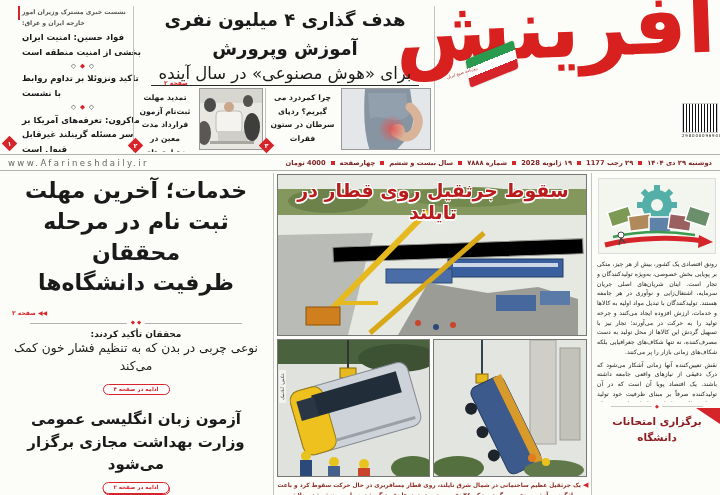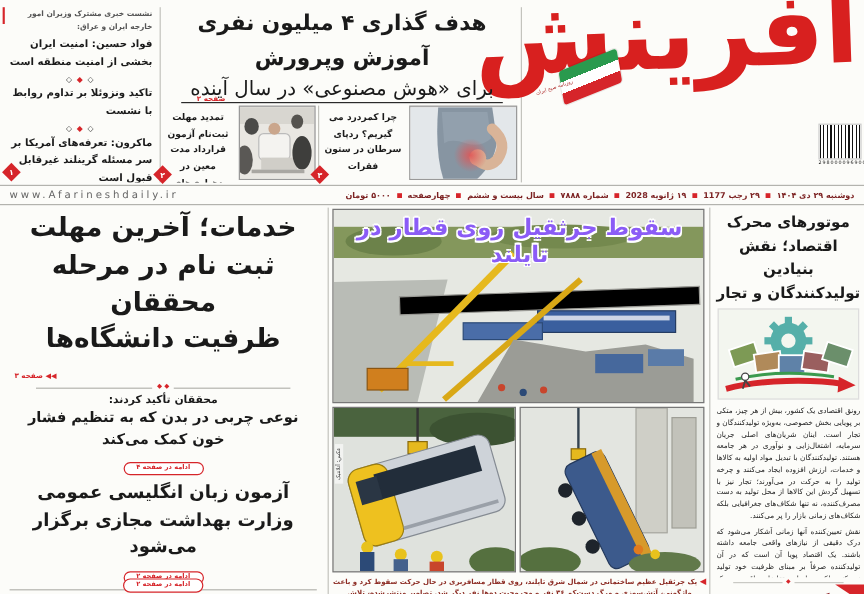--- a/index.html
+++ b/index.html
@@ -4,21 +4,21 @@
 <style>
   *{margin:0;padding:0;box-sizing:border-box}
   html,body{background:#e9e9e6}
   #canvas{position:relative;width:720px;height:495px;margin:0 auto;background:#fcfcf9;
     direction:rtl;font-family:"DejaVu Sans",sans-serif;color:#1a1a1a;overflow:hidden}
   .vline{position:absolute;width:1px;background:#c3c3bd}
   .pg-marker{position:absolute;width:11px;height:11px;background:#d6252a;transform:rotate(45deg);
     display:flex;align-items:center;justify-content:center;z-index:5}
   .pg-marker span{transform:rotate(-45deg);color:#fff;font-size:6.5px;font-weight:bold}
   
-  #briefs{position:absolute;left:2px;top:4px;width:129px;height:148px;text-align:right;overflow:hidden;padding:0 4px}
+  #briefs{position:absolute;left:18px;top:4px;width:129px;height:148px;text-align:left;overflow:hidden;padding:0 4px}
   #briefs .redtick{position:absolute;left:0;top:2px;width:2px;height:14px;background:#d6252a}
   .brief-kicker{font-size:6.2px;color:#555;font-weight:bold;line-height:1.7;margin-top:3px}
   .brief-item{font-size:8.5px;font-weight:bold;line-height:1.75;margin-top:2px}
   .diamond-sep{display:flex;justify-content:center;gap:4px;font-size:6.5px;color:#333;line-height:1;margin:3px 0 1px}
   .diamond-sep .mid{color:#d6252a}
   
   #lead{position:absolute;left:136px;top:6px;width:298px;height:80px;text-align:center;z-index:2}
   #lead .l1{font-size:18px;font-weight:bold;line-height:1.6}
   #lead .l2{font-size:16.5px;font-weight:normal;display:inline-block;border-bottom:1.5px solid #2a2a2a;padding:0 8px 2px}
   #lead .tag{position:absolute;left:28px;bottom:0;color:#d6252a;font-size:6px;font-weight:bold}
@@ -52,38 +52,38 @@
   
   #leftcol{position:absolute;left:0;top:174px;width:272px;height:321px;text-align:center;overflow:hidden;padding:0 8px}
   .lc-head{font-size:22px;font-weight:bold;line-height:1.4;margin-top:2px}
   .lc-tagrow{text-align:left;padding:0 4px;margin-top:1px}
   .lc-tag{color:#d6252a;font-size:6px;font-weight:bold}
   .lc-sep{position:relative;height:8px;margin:0 22px 2px}
   .lc-sep:before{content:"";position:absolute;left:0;right:0;top:4px;border-top:1px solid #b3b3ae}
   .lc-sep b{position:absolute;left:50%;transform:translateX(-50%);top:0;background:#fcfcf9;
     color:#d6252a;font-size:5.5px;padding:0 4px}
   .lc-kicker{font-size:9px;font-weight:bold;margin-top:2px}
-  .lc-h2{font-size:12.2px;font-weight:bold;line-height:1.45;margin-top:1px}
+  .lc-h2{font-size:12.2px;font-weight:normal;line-height:1.45;margin-top:1px}
   .pill{display:inline-block;border:1px solid #d6252a;color:#d6252a;font-size:5.5px;font-weight:bold;
     border-radius:6px;padding:1px 10px;margin-top:2px;line-height:1.4;background:#fff}
-  .lc-h3{font-size:15px;font-weight:bold;line-height:1.5;margin-top:3px}
+  .lc-h3{font-size:15px;font-weight:bold;line-height:1.5;margin-top:13px}
   .lc-subs{display:flex;direction:rtl;margin-top:4px;border-top:1px solid #b3b3ae;padding-top:4px;height:94px;overflow:hidden}
   .sub{flex:1;padding:0 5px;overflow:hidden}
   .sub:first-child{border-left:1px solid #c9c9c4}
   .sub-title{font-size:9.2px;font-weight:bold;line-height:1.55}
   #leftcol .bottom-pill{position:absolute;left:50%;transform:translateX(-50%);bottom:1px}
   
   #photoblock{position:absolute;left:277px;top:174px;width:312px;height:305px}
   .ph{position:absolute;border:1px solid #777;overflow:hidden;background:#dcdcd6}
   .ph svg{display:block}
   .ph-top{left:0;top:0;width:310px;height:162px}
   .ph-bl{left:0;top:165px;width:153px;height:138px}
   .ph-br{left:156px;top:165px;width:154px;height:138px}
   .ph-head{position:absolute;top:5px;left:0;right:0;text-align:center;font-size:19px;font-weight:bold;
-    color:#8b5cf6;z-index:3;letter-spacing:-.5px;
+    color:#b91c1c;z-index:3;letter-spacing:-.5px;
     text-shadow:-1.2px -1.2px 0 #fff,1.2px -1.2px 0 #fff,-1.2px 1.2px 0 #fff,1.2px 1.2px 0 #fff,0 1.5px 0 #fff,0 -1.5px 0 #fff}
   .ph-credit{position:absolute;left:2px;top:196px;writing-mode:vertical-rl;transform:rotate(180deg);
     font-size:4.5px;color:#333;background:rgba(255,255,255,.6);padding:3px 1px;z-index:3}
   #caption{position:absolute;left:277px;top:481px;width:312px;font-size:5.8px;color:#8b2a22;
     line-height:1.4;text-align:center;font-weight:bold}
   #caption .mark{color:#d6252a;font-size:7px}
   
   #rightcol{position:absolute;left:594px;top:174px;width:126px;height:321px;overflow:hidden;padding:0 3px}
   .rc-head{font-size:12.6px;font-weight:bold;line-height:1.55;text-align:center;margin-top:1px}
   .rc-graphic{width:118px;height:76px;border:1px solid #ddd;margin:4px auto 2px;overflow:hidden;background:#f2f5ee}
@@ -194,21 +194,21 @@
       <span>۲۹ رجب 1177</span>
         <span class="sq"></span>
       <span>۱۹ ژانویه 2028</span>
         <span class="sq"></span>
       <span>شماره ۷۸۸۸</span>
         <span class="sq"></span>
       <span>سال بیست و ششم</span>
         <span class="sq"></span>
       <span>چهارصفحه</span>
         <span class="sq"></span>
-      <span>۵۰۰۰ تومان</span>
+      <span>4000 تومان</span>
     </div>
     <div class="dl-url">www.Afarineshdaily.ir</div>
   </div>
 
   <div id="leftcol">
     <div class="lc-head">
       <div>خدمات؛ آخرین مهلت</div>
       <div>ثبت نام در مرحله محققان</div>
       <div>ظرفیت دانشگاه‌ها</div>
     </div>
@@ -310,21 +310,20 @@
     <div class="ph-credit">عکس: آتلانتیک</div>
   </div>
 
   <div id="caption">
     <span class="mark">◀</span>
     <span>یک جرثقیل عظیم ساختمانی در شمال شرق تایلند، روی قطار مسافربری در حال حرکت سقوط کرد و باعث واژگونی، آتش‌سوزی و مرگ دست‌کم ۳۶ نفر و</span>
     <span>مجروحیت ده‌ها نفر دیگر شد. تصاویر منتشرشده، تلاش امدادگران برای نجات و رسیدگی به مصدومان را در صحنه حادثه نشان می‌دهد.</span>
   </div>
 
   <div id="rightcol">
-    <div class="rc-head">موتورهای محرک اقتصاد؛ نقش بنیادین تولیدکنندگان و تجار</div>
 
     <div class="rc-graphic">
       <svg width="116" height="74" viewBox="0 0 116 74">
         <rect width="116" height="74" fill="#f3f6ef"></rect>
         <g fill="#3aa39d" opacity=".85">
           <circle cx="58" cy="26" r="15"></circle>
           <rect x="55" y="6" width="6" height="9" transform="rotate(0 58 26)"></rect>
           <rect x="55" y="6" width="6" height="9" transform="rotate(45 58 26)"></rect>
           <rect x="55" y="6" width="6" height="9" transform="rotate(90 58 26)"></rect>
           <rect x="55" y="6" width="6" height="9" transform="rotate(135 58 26)"></rect>

